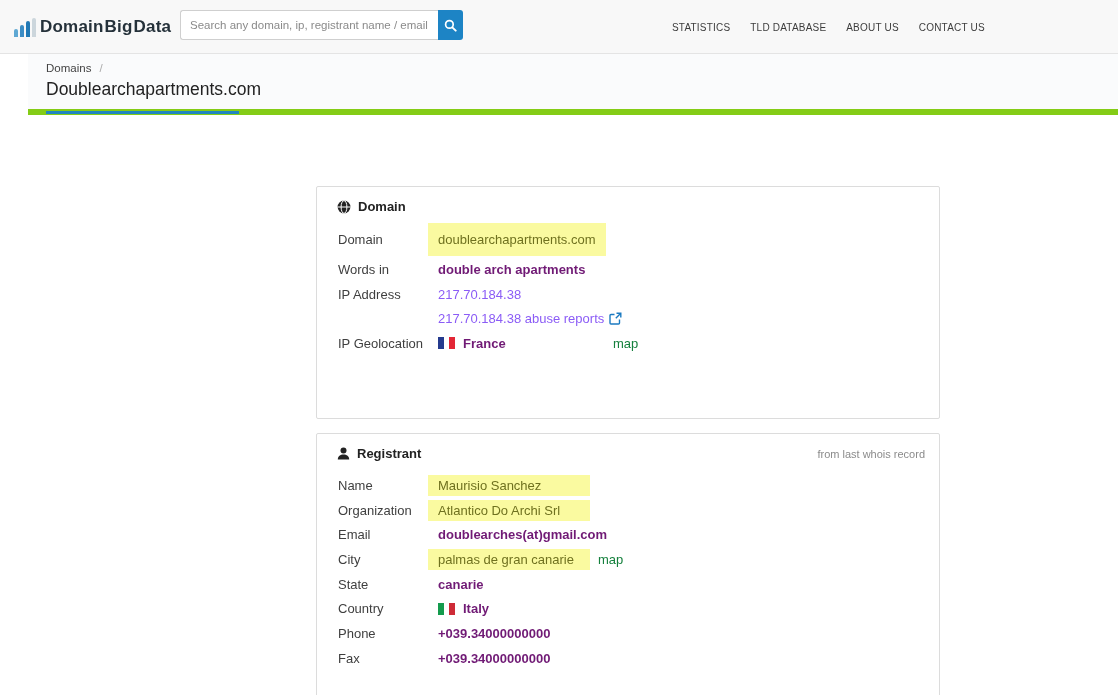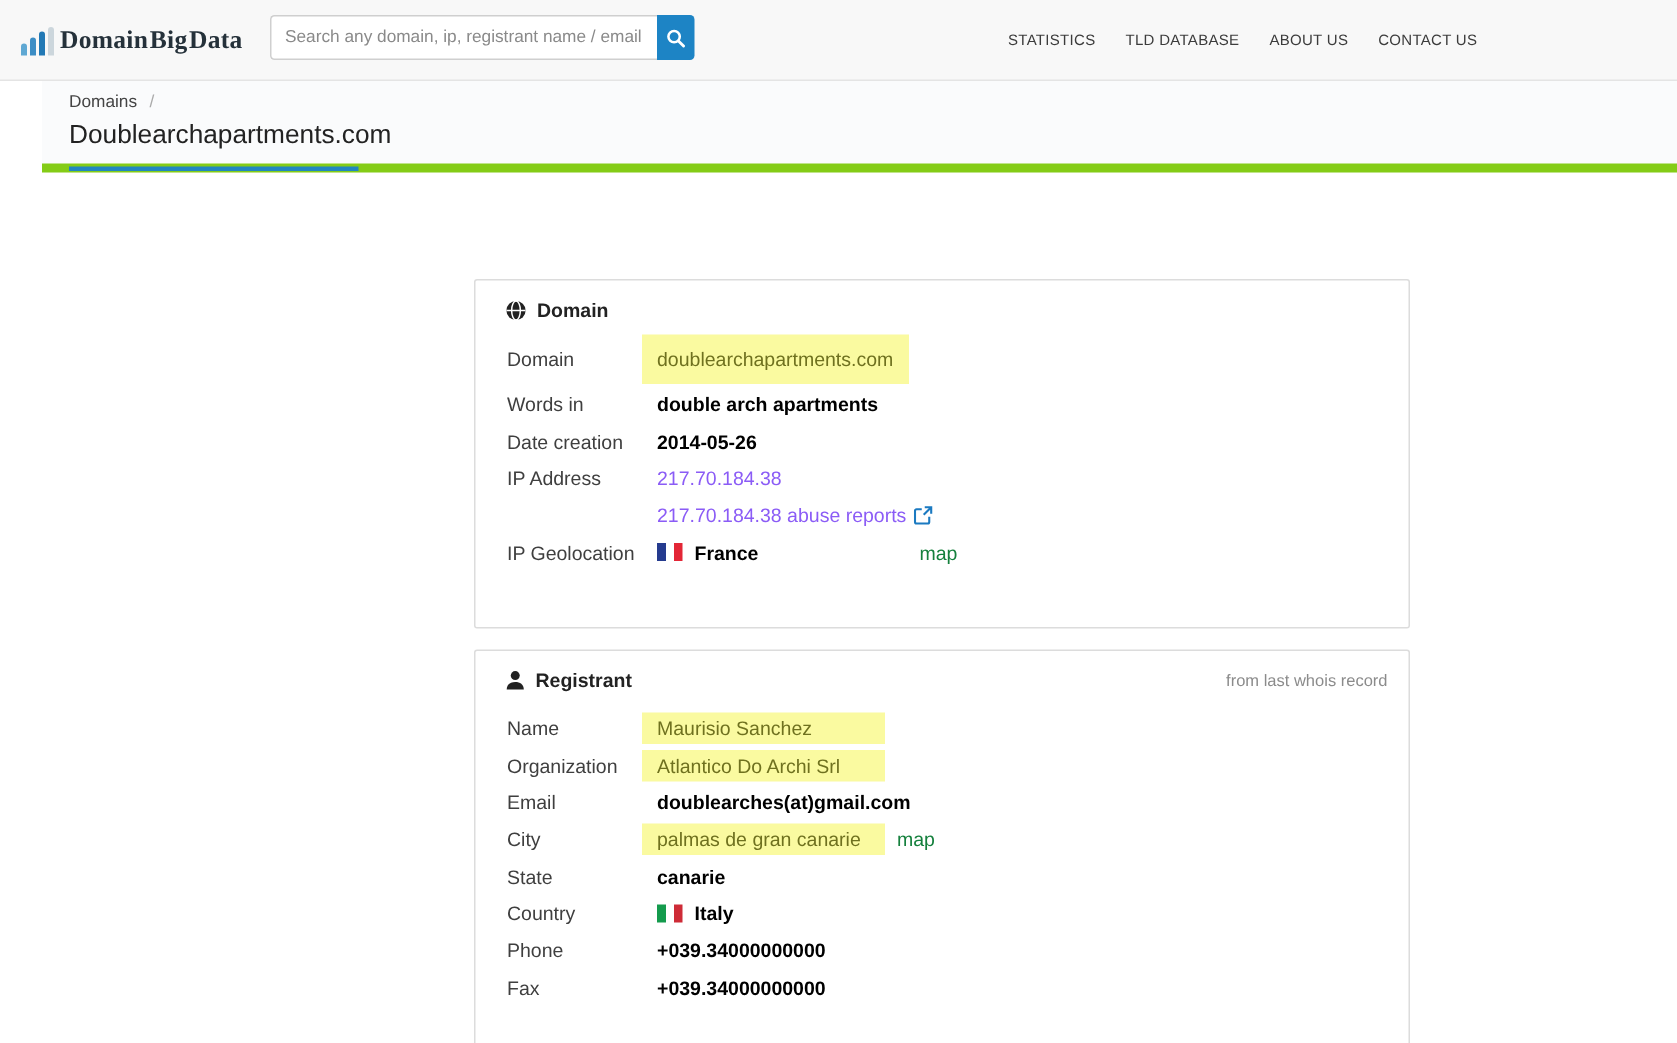--- a/index.html
+++ b/index.html
@@ -11,21 +11,21 @@
   .header { position:absolute; left:0; top:0; width:1118px; height:54px;
             background:#f8f8f8; border-bottom:1px solid #e4e4e4; }
   .logo { position:absolute; left:14px; top:0; height:54px; display:flex;
           align-items:center; cursor:pointer; }
   .logo-bars { display:flex; align-items:flex-end; gap:2px; margin-right:4px; }
   .logo-bars i { display:block; width:4px; border-radius:2px 2px 0 0; }
   .lb1 { height:8px;  background:#5fa8d3; }
   .lb2 { height:12px; background:#3c8dc5; }
   .lb3 { height:16px; background:#2279b5; }
   .lb4 { height:19px; background:#ccd6dc; }
-  .logo-text { font-size:17px; font-weight:bold; color:#25313a; letter-spacing:.2px;font-family:Liberation Serif, serif; }
+  .logo-text { font-size:17px; font-weight:bold; color:#25313a; letter-spacing:.2px; }
   .logo-text span { margin-right:1px; }
 
   .searchbox { position:absolute; left:180px; top:10px; height:42px; display:flex; }
   .search-input { width:258px; height:30px; border:1px solid #cfcfcf; border-right:none;
                   border-radius:3px 0 0 3px; padding:0 9px; font-size:11.5px; color:#333;
                   font-family:"Liberation Sans", sans-serif; outline:none; background:#fff; }
   .search-input::placeholder { color:#8a8a8a; }
   .search-btn { width:25px; height:30px; border:none; background:#1d84c5;
                 border-radius:0 3px 3px 0; cursor:pointer; display:flex;
                 align-items:center; justify-content:center; }
@@ -56,21 +56,21 @@
   .card-note { position:absolute; right:14px; top:14px; font-size:11px; color:#8b8b8b; }
 
   .rows { position:absolute; left:0; right:0; }
   .card-domain .rows { top:34px; }
   .card-registrant .rows { top:39px; }
 
   .row { position:relative; display:flex; align-items:center; height:24.7px;
          padding-left:21px; }
   .row-big { height:36px; }
   .row-label { flex:0 0 100px; font-size:13px; color:#3f3f3f; }
-  .row-value { font-size:13px; font-weight:bold; color:#000000; }
+  .row-value { font-size:13px; font-weight:bold; color:#701a75; }
   .link { font-size:13px; color:#8b5cf6; cursor:pointer; }
   .hl { font-size:13px; color:#6f711f; background:#fafaa0; padding:3px 10px;
         margin-left:-10px; min-width:162px; display:inline-block; }
   .row-big .hl { padding:9px 10px; min-width:166px; }
   .ext-icon { display:inline-flex; margin-left:5px; vertical-align:-1px; }
   .map-link { position:absolute; font-size:13px; color:#15803d; cursor:pointer; }
   .row-hasflag .map-link { left:296px; }
   .row-hashl .map-link { left:281px; }
 
   .flag { display:inline-block; width:17px; height:12px; margin-right:8px; flex:none; }
@@ -134,24 +134,20 @@
   <div class="rows">
       <div class="row row-big row-hashl">
         <span class="row-label">Domain</span>
         <span class="hl">doublearchapartments.com</span>
       </div>
       <div class="row">
         <span class="row-label">Words in</span>
         <span class="row-value">double arch apartments</span>
       </div>
       <div class="row">
-        <span class="row-label">Date creation</span>
-        <span class="row-value">2014-05-26</span>
-      </div>
-      <div class="row">
         <span class="row-label">IP Address</span>
         <a class="link">217.70.184.38</a>
       </div>
       <div class="row">
         <span class="row-label"></span>
         <a class="link">217.70.184.38 abuse reports</a>
         <span class="ext-icon">
           <svg width="13" height="13" viewBox="0 0 13 13">
             <path d="M10.5 7.5 v3.5 a1 1 0 0 1 -1 1 h-7.5 a1 1 0 0 1 -1 -1 v-7.5 a1 1 0 0 1 1 -1 h3.5" fill="none" stroke="#1b7ac1" stroke-width="1.4"></path>
             <path d="M7.5 1.2 h4.3 v4.3 M11.5 1.5 L6.8 6.2" fill="none" stroke="#1b7ac1" stroke-width="1.4"></path>

